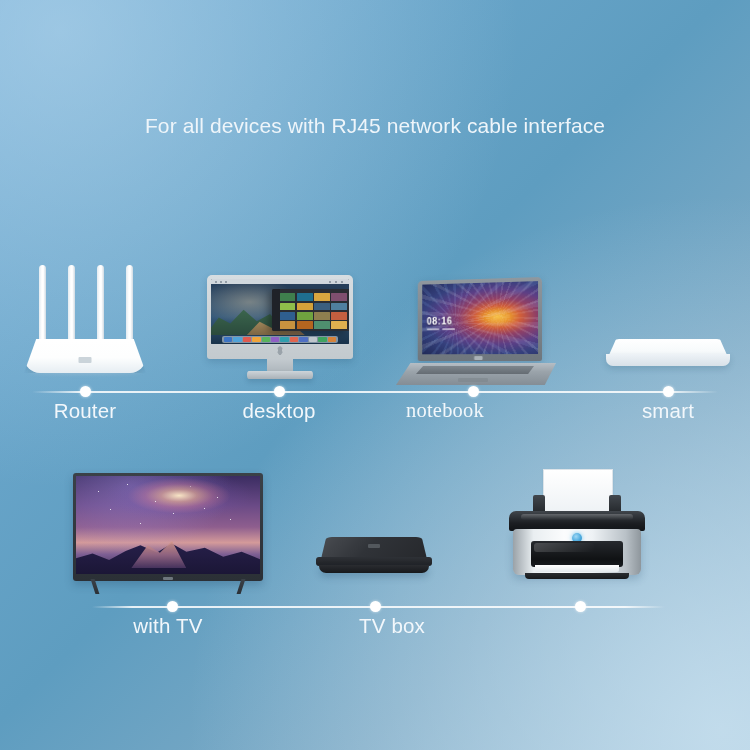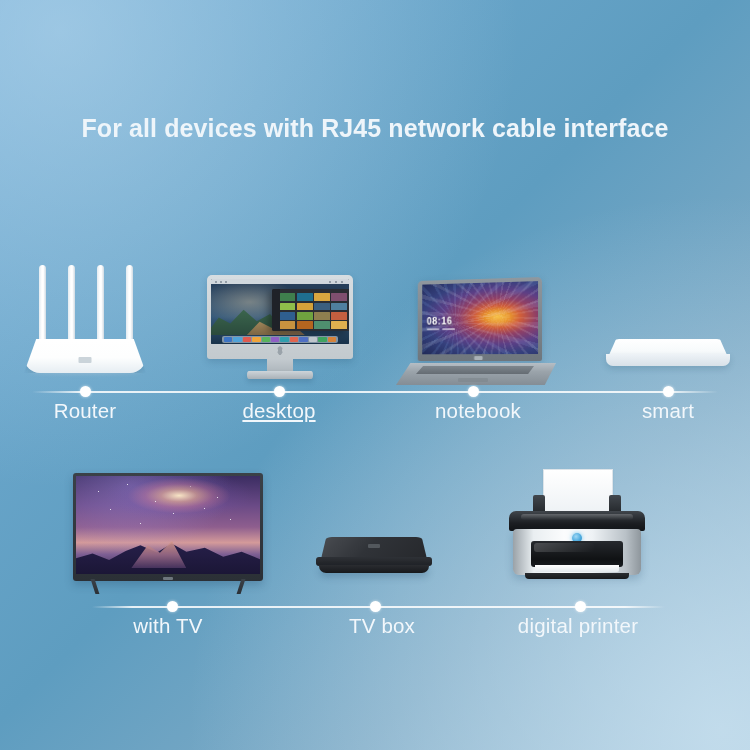--- a/index.html
+++ b/index.html
@@ -22,21 +22,21 @@
 
   
   .header { position:absolute; left:0; right:0; top:96px; text-align:center; }
   .title {
     font-size:41px; font-weight:bold; color:#ffffff;
     letter-spacing:-0.4px; line-height:1.15;
     text-shadow:0 1px 2px rgba(40,80,110,0.18);
   }
   .subtitle {
     margin-top:18px;
-    font-size:25px; color:#eef5fa; font-weight:bold;
+    font-size:21px; color:#eef5fa; font-weight:normal;
     letter-spacing:0.1px;
   }
 
   
   .row { position:absolute; left:0; right:0; }
   .row1 { top:250px; height:180px; }
   .row2 { top:460px; height:195px; }
 
   .devices { position:relative; width:750px; height:135px; }
   .dev { position:absolute; bottom:0; }
@@ -495,22 +495,22 @@
     <div class="rail" style="top:135px;">
       <span class="line" style="left:32px; right:32px;"></span>
       <span class="dot" style="left:85px;"></span>
       <span class="dot" style="left:279px;"></span>
       <span class="dot" style="left:473px;"></span>
       <span class="dot" style="left:668px;"></span>
     </div>
 
     <div class="labels" style="top:149px;">
       <span class="lbl" style="left:85px;">Router</span>
-      <span class="lbl" style="left:279px;text-decoration:underline;">desktop</span>
-      <span class="lbl" style="left:478px;">notebook</span>
+      <span class="lbl" style="left:279px;">desktop</span>
+      <span class="lbl" style="left:445px;font-family:Liberation Serif, serif;">notebook</span>
       <span class="lbl" style="left:668px;">smart</span>
     </div>
   </div>
 
   <div class="row row2">
 
     <div class="devices">
 
       <div class="dev tv" style="left:73px;">
         <div class="frame">
@@ -550,18 +550,17 @@
 
     <div class="rail" style="top:140px;">
       <span class="line" style="left:92px; right:85px;"></span>
       <span class="dot" style="left:172px;"></span>
       <span class="dot" style="left:375px;"></span>
       <span class="dot" style="left:580px;"></span>
     </div>
 
     <div class="labels" style="top:154px;">
       <span class="lbl" style="left:168px;">with TV</span>
-      <span class="lbl" style="left:382px;">TV box</span>
-      <span class="lbl" style="left:578px;">digital printer</span>
+      <span class="lbl" style="left:392px;">TV box</span>
     </div>
   </div>
 
 </div>
 
 </body></html>

